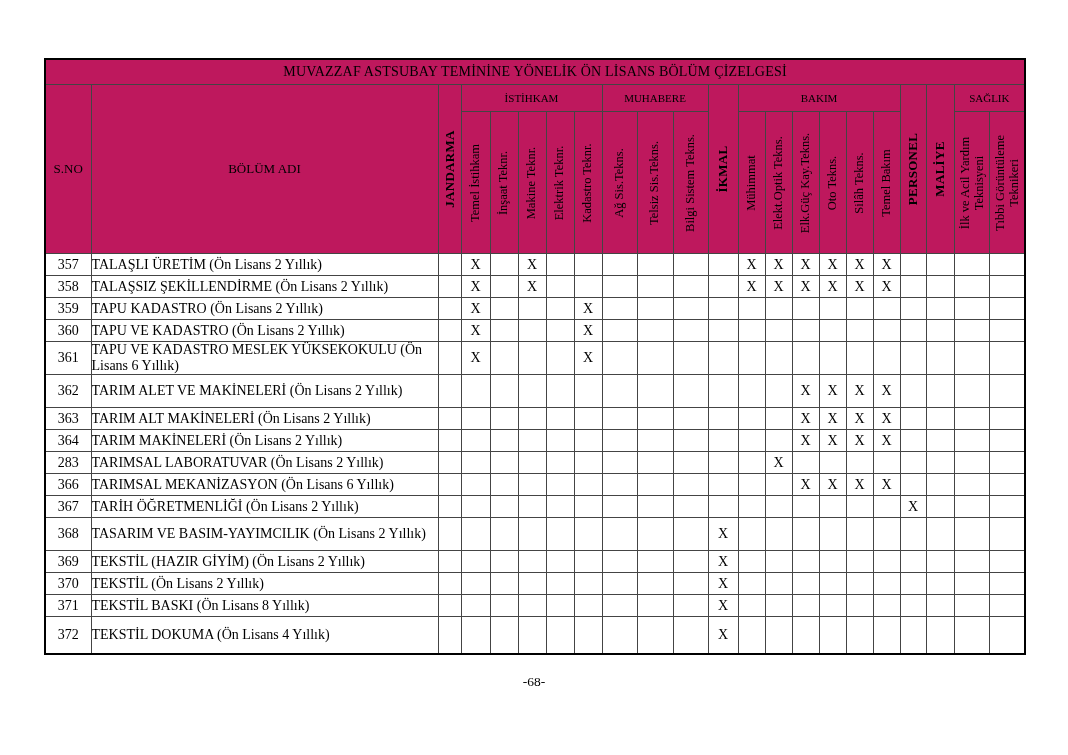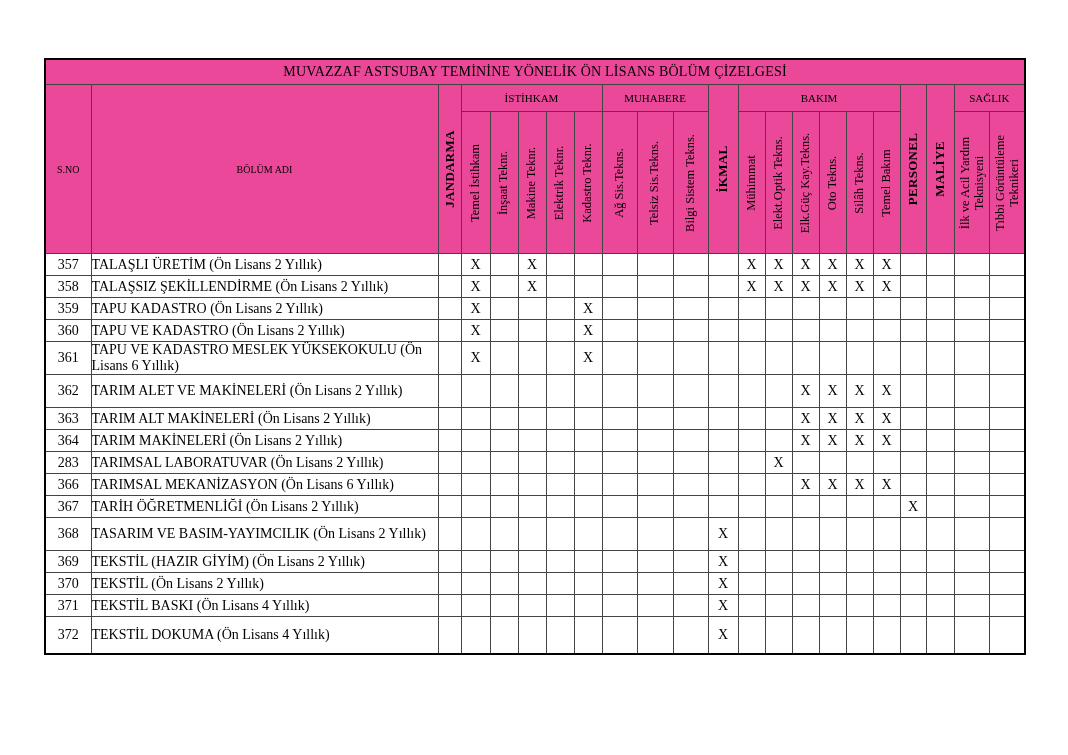--- a/index.html
+++ b/index.html
@@ -10,24 +10,24 @@
   .sheet{position:relative;width:1068px;height:755px;overflow:hidden;}
   table.main{
     position:absolute;left:44px;top:58px;width:980px;
     border-collapse:collapse;table-layout:fixed;
     border:2px solid #000;
   }
   table.main td, table.main th{
     border:1px solid #444;padding:0;font-weight:normal;
     overflow:hidden;
   }
-  .hd{background:#ec4899;}
+  .hd{background:#be185d;}
   .title-cell{height:24px;text-align:center;font-weight:bold;font-size:14px;letter-spacing:.2px;}
   .group-cell{height:26px;text-align:center;font-weight:bold;font-size:11px;vertical-align:middle;}
-  .corner{font-weight:bold;font-size:10px;text-align:center;vertical-align:middle;margin-top:16px;}
+  .corner{font-weight:bold;font-size:13px;text-align:center;vertical-align:middle;margin-top:16px;}
   th.vcell{position:relative;}
   .vtext{
     position:absolute;left:50%;top:50%;
     transform:translate(-50%,-50%) rotate(-90deg);
     white-space:nowrap;font-size:12.5px;line-height:1.1;
   }
   .vtext.bold{font-weight:bold;font-size:13px;letter-spacing:.3px;}
   .vtext.wrap{white-space:normal;width:128px;text-align:center;line-height:1.12;}
   tr.subhead-row th{height:141px;}
   tbody td{font-size:14px;vertical-align:middle;background:#fff;}
@@ -477,21 +477,21 @@
           <td class="mark"></td>
           <td class="mark"></td>
           <td class="mark"></td>
           <td class="mark"></td>
           <td class="mark"></td>
           <td class="mark"></td>
           <td class="mark"></td>
         </tr>
         <tr style="height: 22px;">
           <td class="num">371</td>
-          <td class="name">TEKSTİL BASKI (Ön Lisans 4 Yıllık)</td>
+          <td class="name">TEKSTİL BASKI (Ön Lisans 8 Yıllık)</td>
           <td class="mark"></td>
           <td class="mark"></td>
           <td class="mark"></td>
           <td class="mark"></td>
           <td class="mark"></td>
           <td class="mark"></td>
           <td class="mark"></td>
           <td class="mark"></td>
           <td class="mark"></td>
           <td class="mark">X</td>
@@ -526,14 +526,15 @@
           <td class="mark"></td>
           <td class="mark"></td>
           <td class="mark"></td>
           <td class="mark"></td>
           <td class="mark"></td>
           <td class="mark"></td>
         </tr>
       </tbody>
   </table>
 
+  <div class="page-footer">-68-</div>
 
 </div>
 
 </body></html>

